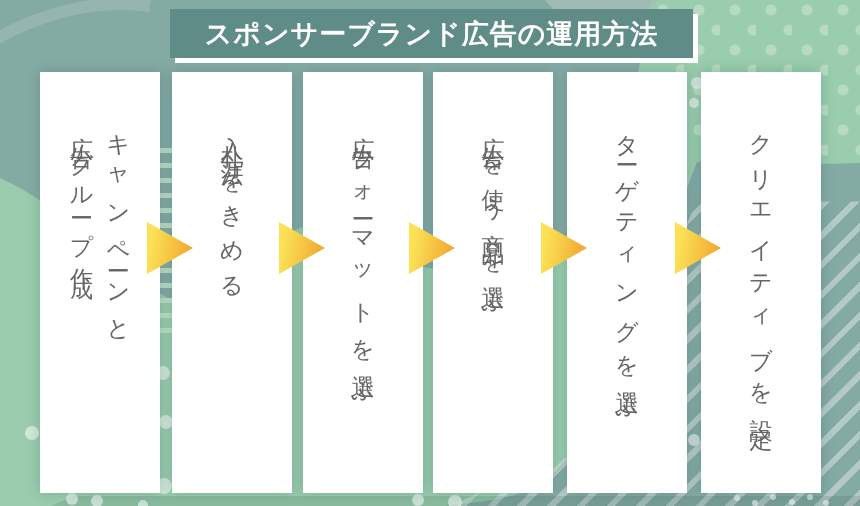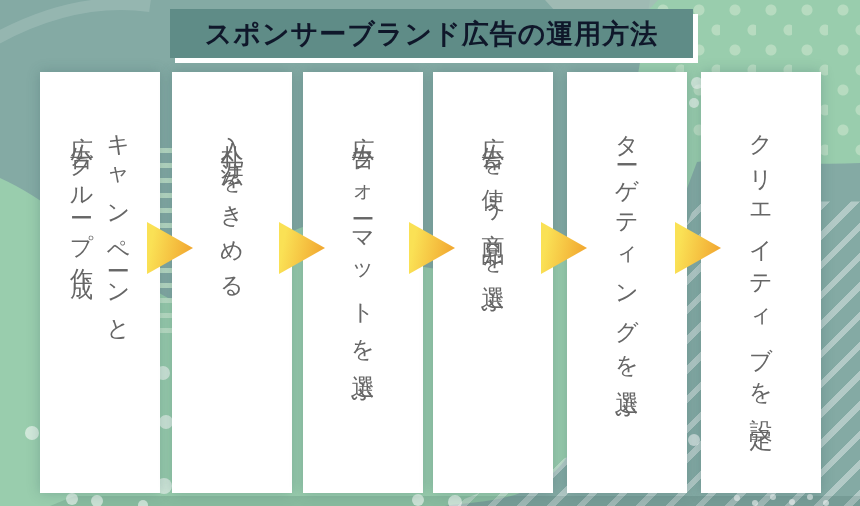--- a/index.html
+++ b/index.html
@@ -47,21 +47,21 @@
   }
   .white-dots{position:absolute;left:0;top:0;z-index:3;}
   
   .banner{
     position:absolute;left:170px;top:9px;width:523px;height:49px;z-index:5;
     background:var(--banner-teal);
     box-shadow:5px 5px 0 var(--card-white);
     display:flex;align-items:center;justify-content:center;
   }
   .banner-text{
-    color:#0f172a;font-size:27px;font-weight:bold;letter-spacing:1px;white-space:nowrap;
+    color:#ffffff;font-size:27px;font-weight:bold;letter-spacing:1px;white-space:nowrap;
   }
   
   .card{
     position:absolute;top:72px;width:120px;height:421px;z-index:4;
     background:var(--card-white);
     box-shadow:0 0 12px rgba(45,85,95,0.28);
     display:flex;justify-content:center;
   }
   .card.c1{left:40px;} .card.c2{left:172px;} .card.c3{left:303px;}
   .card.c4{left:433px;} .card.c5{left:567px;} .card.c6{left:701px;}

